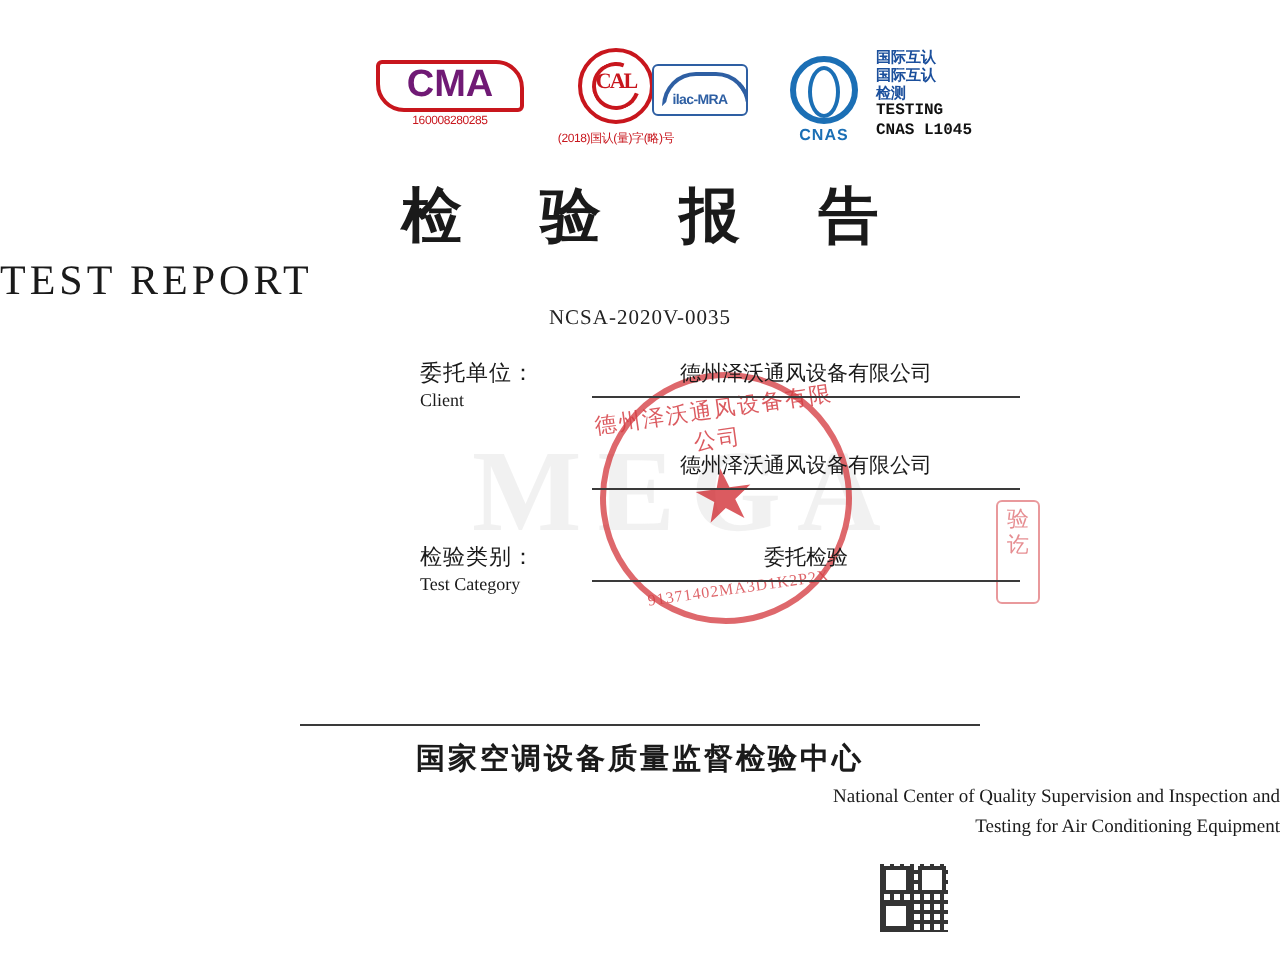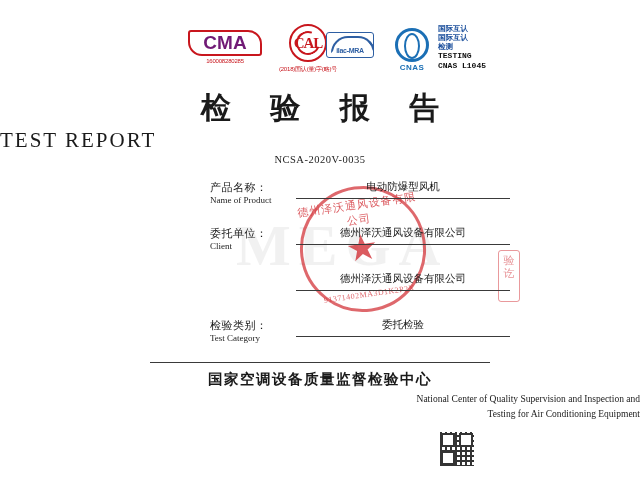--- a/index.html
+++ b/index.html
@@ -75,21 +75,21 @@
     border-radius: 50%;
     border-right-color: transparent;
     transform: rotate(-25deg);
   }
   .cal-letters {
     position: absolute;
     left: 0; right: 0;
     top: 9px;
     font-family: "Liberation Serif", serif;
     font-weight: bold;
-    font-size: 15px;
+    font-size: 11px;
     color: #c8161d;
     letter-spacing: -1px;
   }
   .cal-sub {
     display: block;
     font-family: "Liberation Sans", sans-serif;
     font-size: 6px;
     color: #c8161d;
     margin-top: 3px;
     letter-spacing: -0.2px;
@@ -432,27 +432,20 @@
   <div class="stamp-red">
     <div class="stamp-arc-top">德州泽沃通风设备有限公司</div>
     <div class="stamp-star">★</div>
     <div class="stamp-arc-bottom">91371402MA3D1K2P2X</div>
   </div>
 
   <div class="side-seal">验讫</div>
 
   <div class="fields">
 
-    <div class="field-row">
-      <div class="field-label">
-        <span class="label-cn">产品名称：</span>
-        <span class="label-en">Name of Product</span>
-      </div>
-      <div class="field-value">电动防爆型风机</div>
-    </div>
 
     <div class="field-row">
       <div class="field-label">
         <span class="label-cn">委托单位：</span>
         <span class="label-en">Client</span>
       </div>
       <div class="field-value">德州泽沃通风设备有限公司</div>
     </div>
 
     <div class="field-row">

